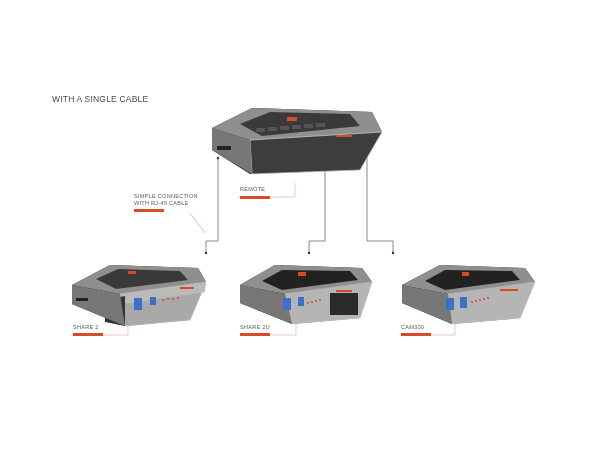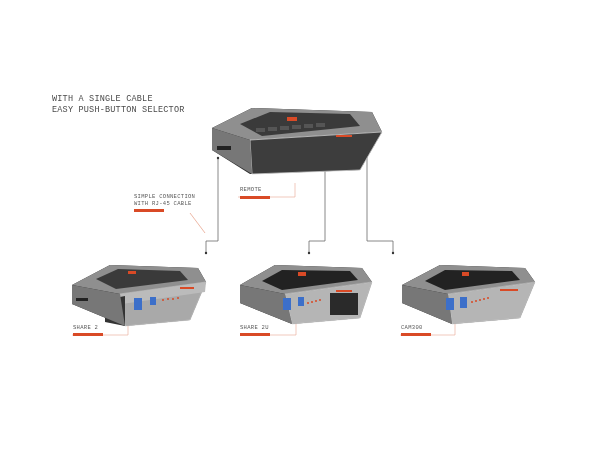--- a/index.html
+++ b/index.html
@@ -1,28 +1,27 @@
 <!DOCTYPE html>
 <html><head>
 <meta charset="utf-8">
 <style>
   html,body{margin:0;padding:0;}
   body{width:610px;height:450px;background:#ffffff;position:relative;overflow:hidden;font-family:"Liberation Sans",sans-serif;}
-  .abs{position:absolute;font-family:Liberation Mono, monospace;}
+  .abs{position:absolute;}
   .heading{left:52px;top:94px;font-size:8.5px;line-height:11px;color:#4a4a4a;letter-spacing:0.2px;}
   .caption{font-size:5.5px;color:#5a5a5a;letter-spacing:0.3px;line-height:7px;}
   .bar{height:3px;background:#d94a26;}
   svg{position:absolute;left:0;top:0;}
 </style>
 </head>
 <body>
 
 <div class="abs heading">
   <div>WITH A SINGLE CABLE</div>
-  <div>EASY PUSH-BUTTON SELECTOR</div>
 </div>
 
 <svg width="610" height="450">
 
   <g stroke="#6a6a6a" stroke-width="0.8" fill="none">
     <polyline points="218,158 218,241 206,241 206,252"></polyline>
     <polyline points="325,165 325,241 309,241 309,252"></polyline>
     <polyline points="367,147 367,241 393,241 393,252"></polyline>
   </g>
   <g fill="#333">

